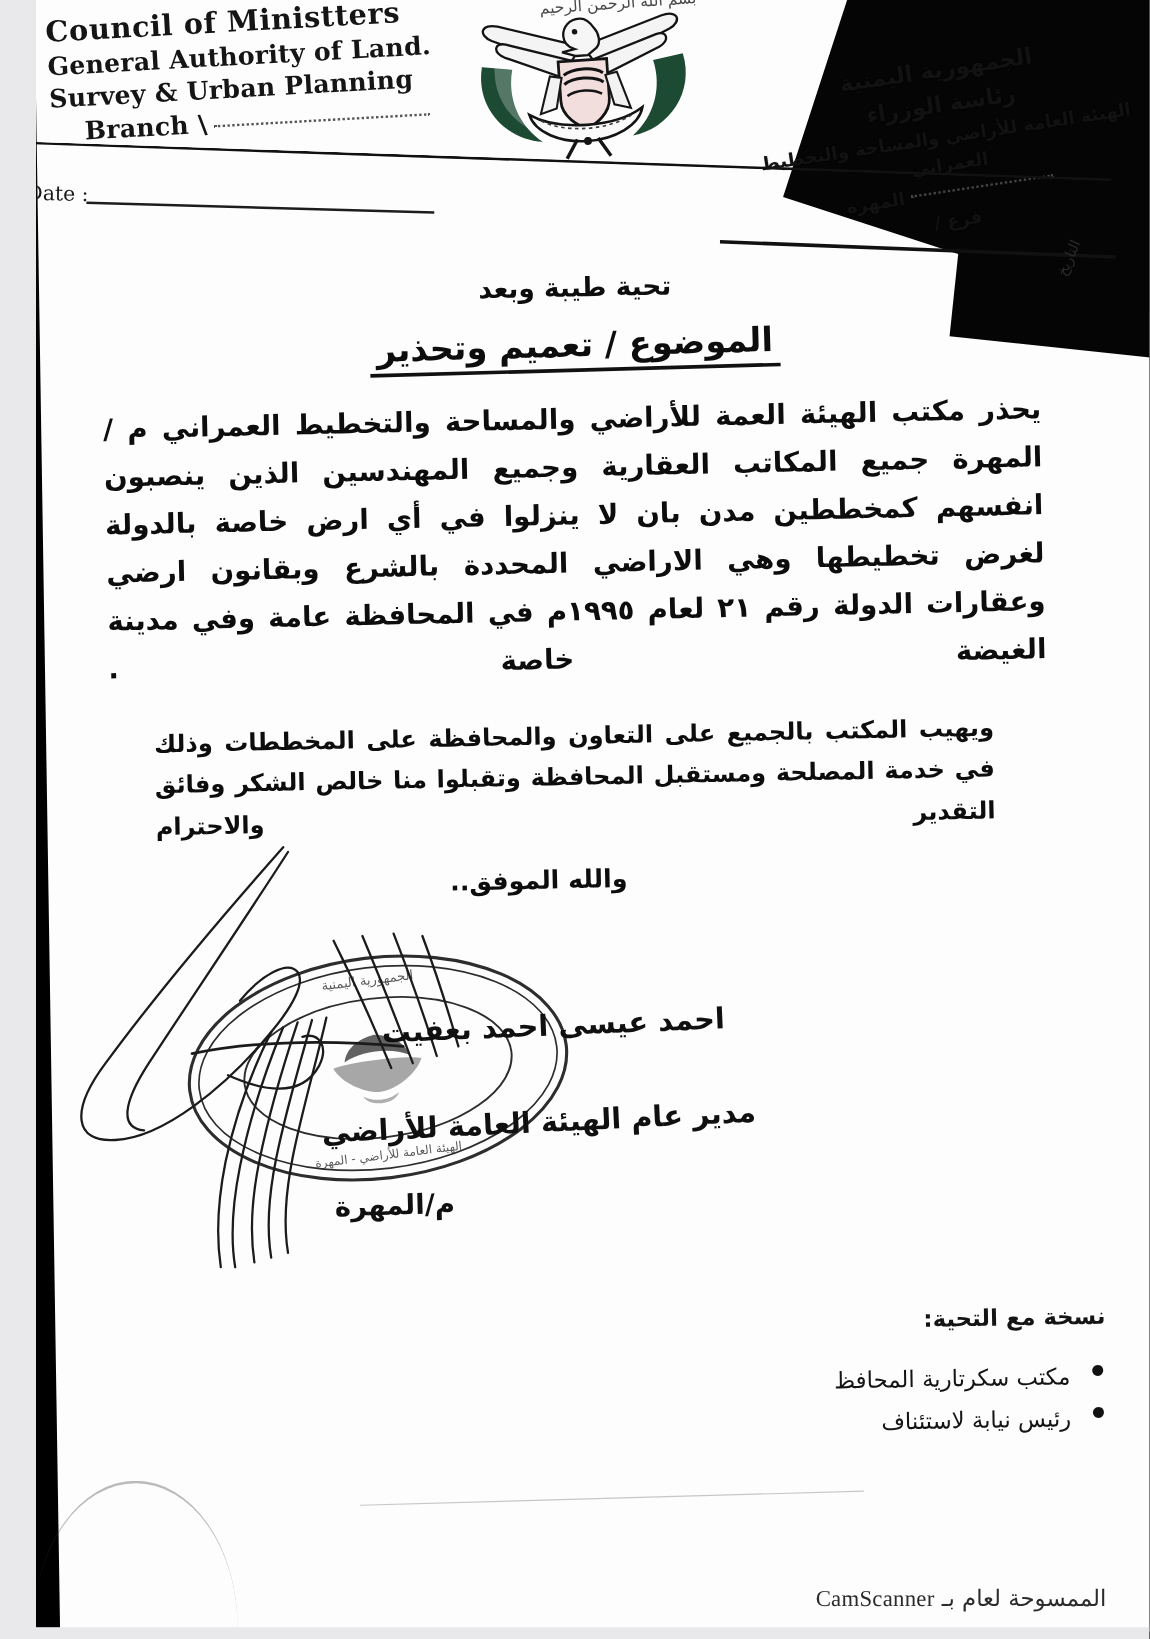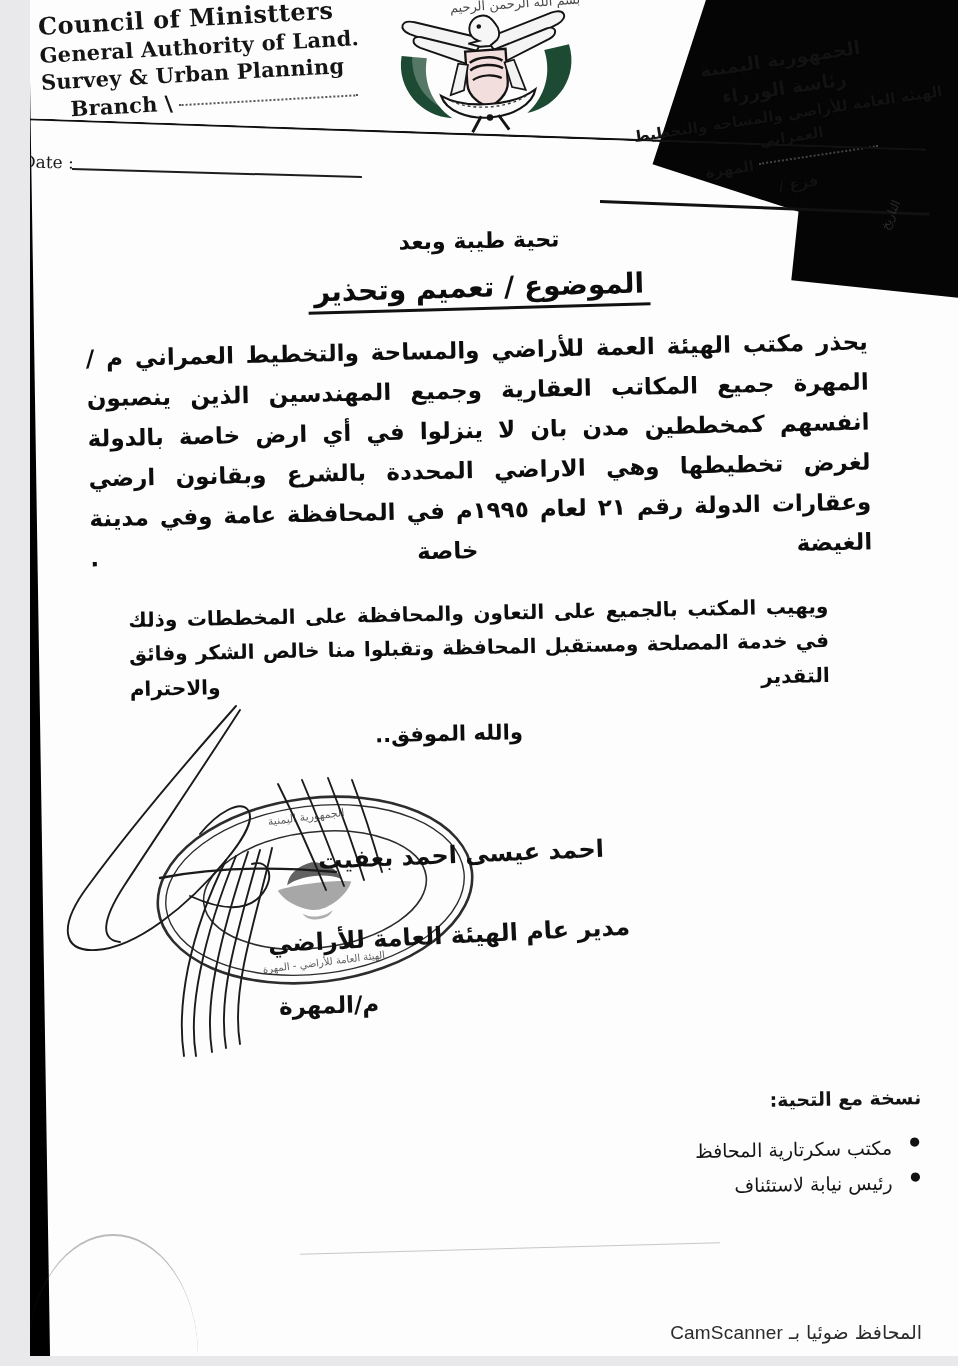--- a/index.html
+++ b/index.html
@@ -259,21 +259,21 @@
     border-radius:50% 50% 0 0 / 100% 100% 0 0;
   }
 
   .camscanner{
     position:absolute;right:36px;bottom:22px;
     direction:rtl;
     font-size:19px;color:#2b2b2b;
     z-index:7;
   }
   .camscanner .brand{
-    font-family:Liberation Sans, sans-serif;
+    font-family:Liberation Serif, serif;
     direction:ltr;display:inline-block;
     letter-spacing:.2px;
   }
 </style>
 </head>
 <body>
 
 <div id="page">
 
   <div class="dark-bg"></div>
@@ -419,17 +419,17 @@
     </div>
 
     <div class="faint-line"></div>
     <div class="faint-arc"></div>
   </div>
 
   <div class="left-gutter"></div>
   <div class="bottom-gutter"></div>
 
   <div class="camscanner">
-    <span>المحافظ ضوئيا بـ</span>
+    <span>الممسوحة لعام بـ</span>
     <span class="brand">CamScanner</span>
   </div>
 
 </div>
 
 </body></html>

